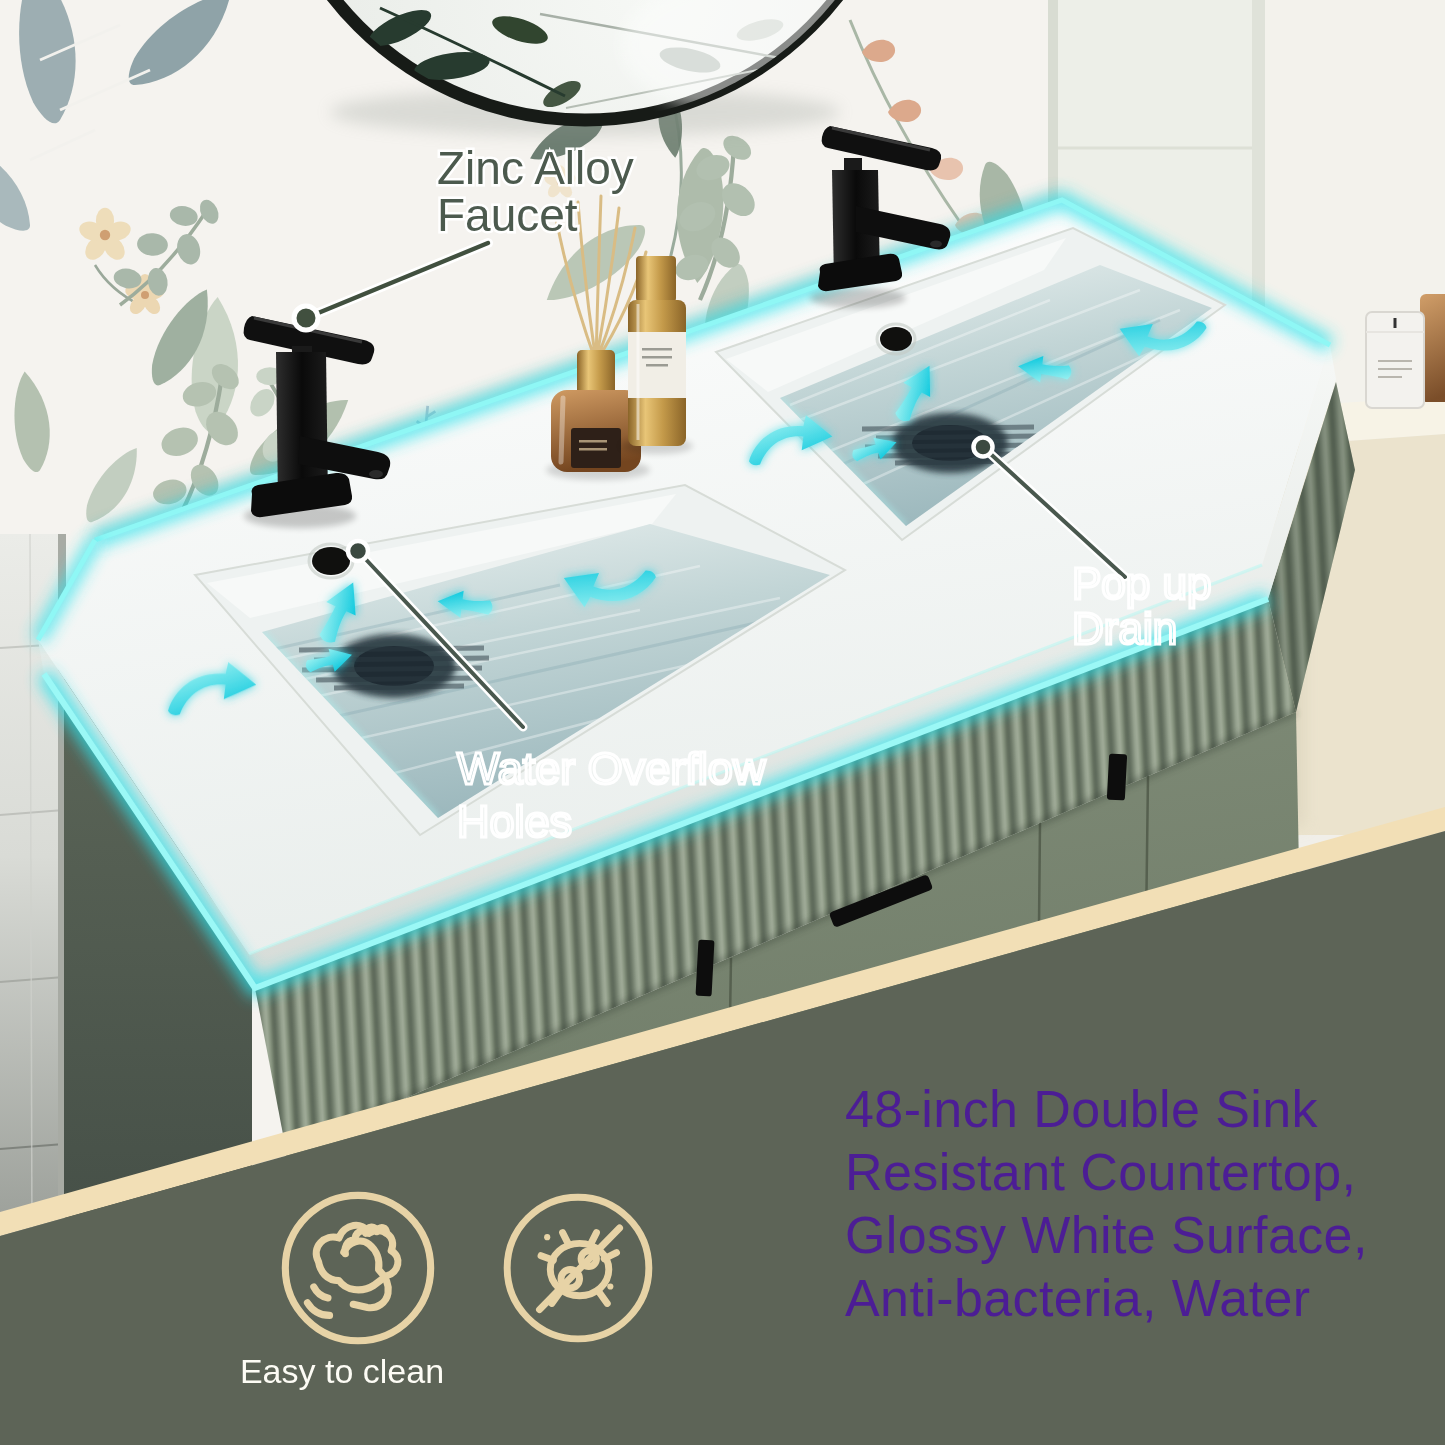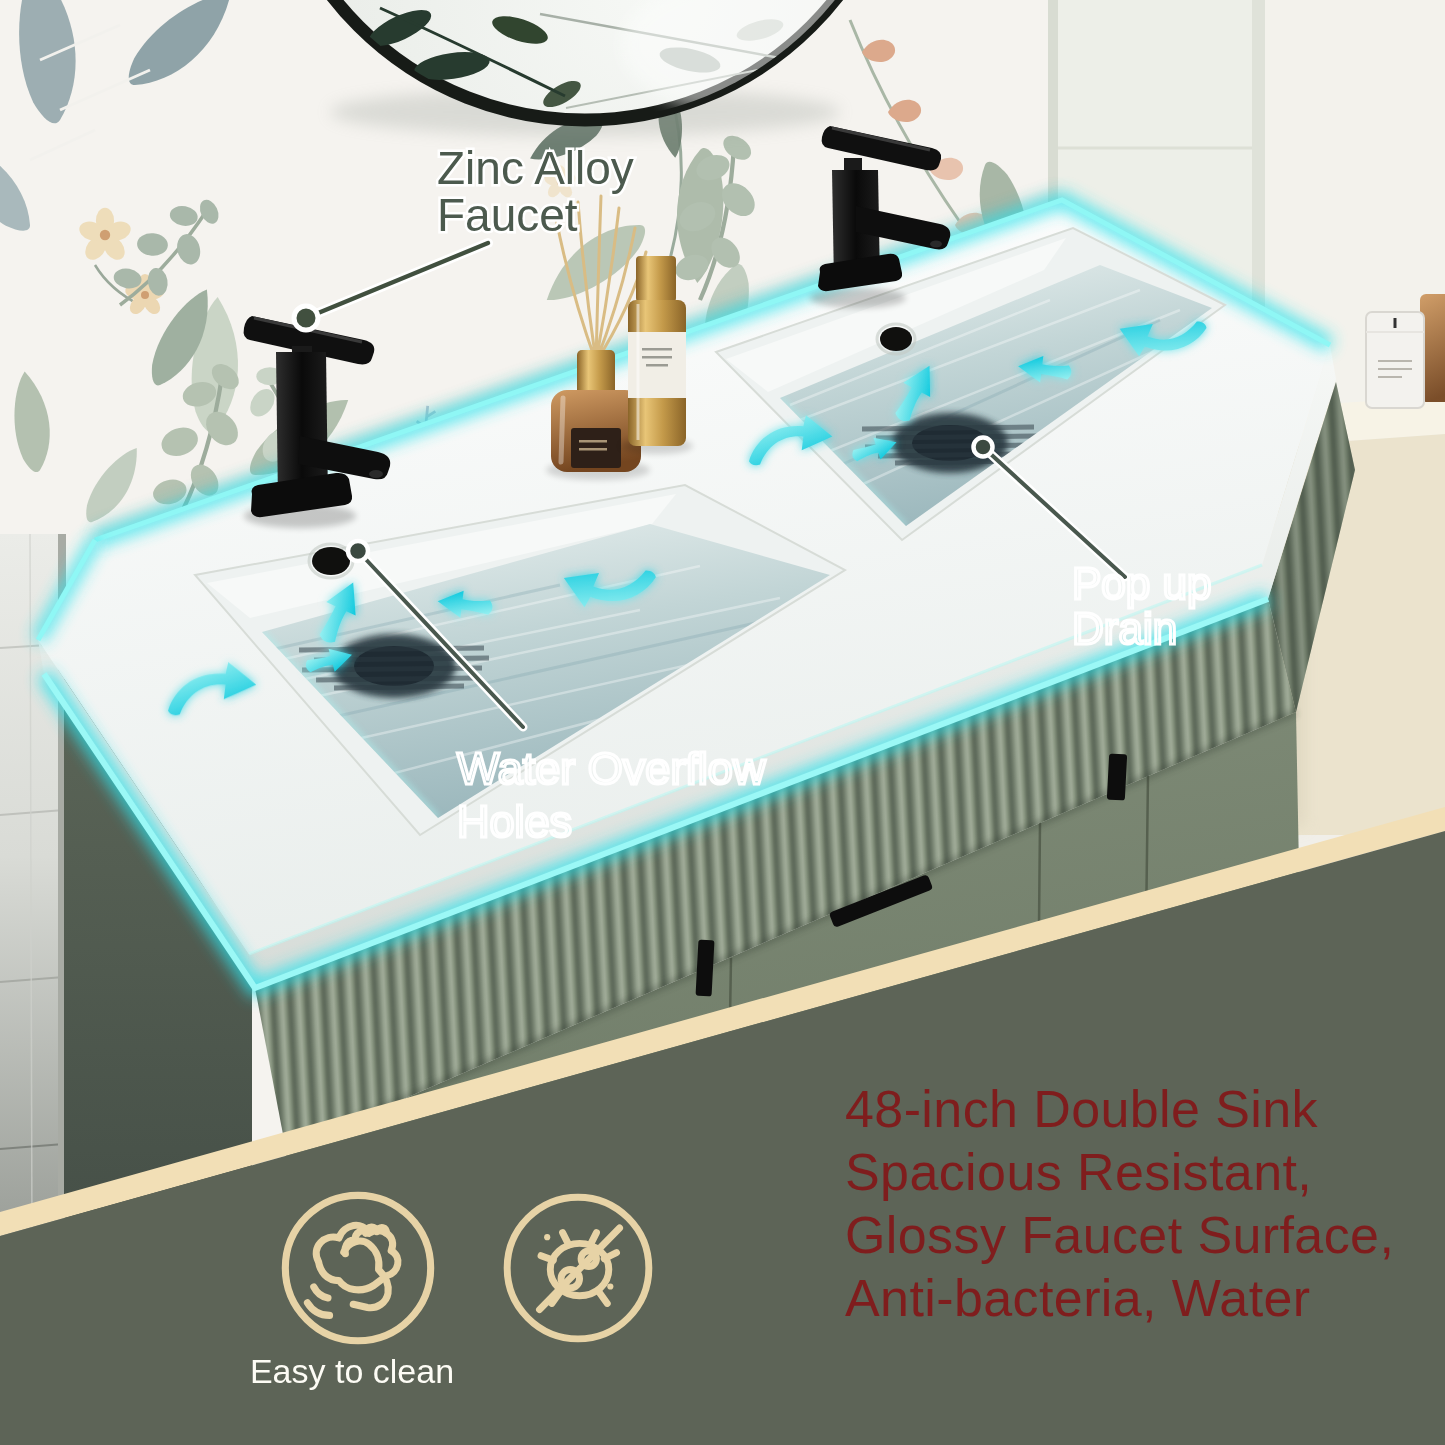--- a/index.html
+++ b/index.html
@@ -4,21 +4,21 @@
 <style>
   html,body{margin:0;padding:0;background:#222}
   .stage{position:relative;width:1445px;height:1445px;overflow:hidden;
          font-family:"Liberation Sans",sans-serif;background:#f1efe9}
   .scene{position:absolute;left:0;top:0}
   .callout-solid{font-size:46px;fill:#4c5a4e;stroke:#ffffff;stroke-width:5px;
                  paint-order:stroke;font-family:"Liberation Sans",sans-serif}
   .callout-hollow{font-size:45px;fill:rgba(255,255,255,0.10);stroke:#ffffff;stroke-width:3px;
                   font-family:"Liberation Sans",sans-serif}
   .features{position:absolute;left:845px;top:1078px;width:590px}
-  .feature-line{display:block;font-size:52px;line-height:63px;color:#7f1d1d;letter-spacing:.4px}
+  .feature-line{display:block;font-size:52px;line-height:63px;color:#4c1d95;letter-spacing:.4px}
   .badge-icon{position:absolute}
   .badge-label{position:absolute;font-size:34px;color:#fdfcf5;text-align:center;width:220px}
 </style>
 </head>
 <body>
 
 <div class="stage">
 <svg class="scene" width="1445" height="1445" viewBox="0 0 1445 1445">
   <defs>
     <linearGradient id="gCounter" x1="0" y1="0" x2="0.25" y2="1">
@@ -426,22 +426,22 @@
   <text x="457" y="837" class="callout-hollow">Holes</text>
   <text x="1072" y="599" class="callout-hollow" style="font-size:44px">Pop up</text>
   <text x="1072" y="644" class="callout-hollow" style="font-size:44px">Drain</text>
 
   <polygon points="0,1212 1445,807 1445,831 0,1236" fill="#f2dfb6"></polygon>
   <polygon points="0,1236 1445,831 1445,1445 0,1445" fill="#5d6457"></polygon>
 </svg>
 
 <div class="features">
   <span class="feature-line">48-inch Double Sink</span>
-  <span class="feature-line">Spacious Resistant,</span>
-  <span class="feature-line">Glossy Faucet Surface,</span>
+  <span class="feature-line">Resistant Countertop,</span>
+  <span class="feature-line">Glossy White Surface,</span>
   <span class="feature-line">Anti-bacteria, Water</span>
 </div>
 
 <svg class="badge-icon" style="left:279px;top:1189px" width="158" height="158" viewBox="0 0 100 100">
   <g fill="none" stroke="#e7d3a6" stroke-width="4.5" stroke-linecap="round" stroke-linejoin="round">
     <circle cx="50" cy="50" r="46"></circle>
     <path d="M25,46 C20,37 29,28 38,31 C41,22 53,20 57,28 C65,23 75,30 71,39 C78,43 76,53 68,55 L60,61 C52,66 42,64 38,58 C30,58 26,52 25,46 Z"></path>
     <path d="M41,40 C44,33 52,31 57,35 C62,39 64,45 63,51 C67,55 70,60 69,66 C68,72 62,76 56,75 L47,73"></path>
     <path d="M42,41 C41,35 45,31 48,33 M48,33 C48,27 53,25 55,28 M55,28 C56,23 61,23 62,27 M62,27 C64,23 68,24 68,28"></path>
     <path d="M22,62 q3,6 9,7 M18,72 q5,8 14,8"></path>
@@ -453,14 +453,14 @@
     <ellipse cx="51" cy="51" rx="19" ry="17"></ellipse>
     <path d="M44,35 L40,27 M58,35 L62,27 M34,45 L26,42 M67,44 L75,40 M38,66 L33,73 M64,66 L69,73"></path>
     <circle cx="57" cy="44" r="5"></circle>
     <circle cx="45" cy="57" r="6"></circle>
     <path d="M77,24 L25,77"></path>
   </g>
   <circle cx="30" cy="30" r="2" fill="#e7d3a6"></circle>
   <circle cx="71" cy="62" r="2" fill="#e7d3a6"></circle>
 </svg>
 
-<div class="badge-label" style="left:242px;top:1352px">Easy to clean</div>
+<div class="badge-label" style="left:232px;top:1352px">Easy to clean</div>
 </div>
 
 </body></html>

